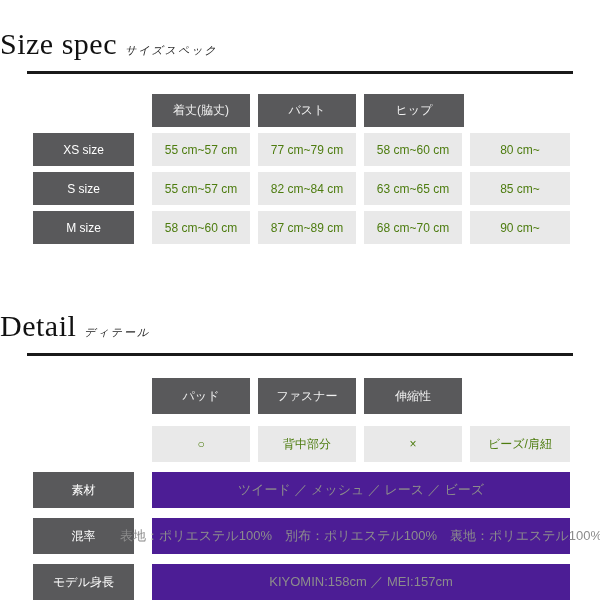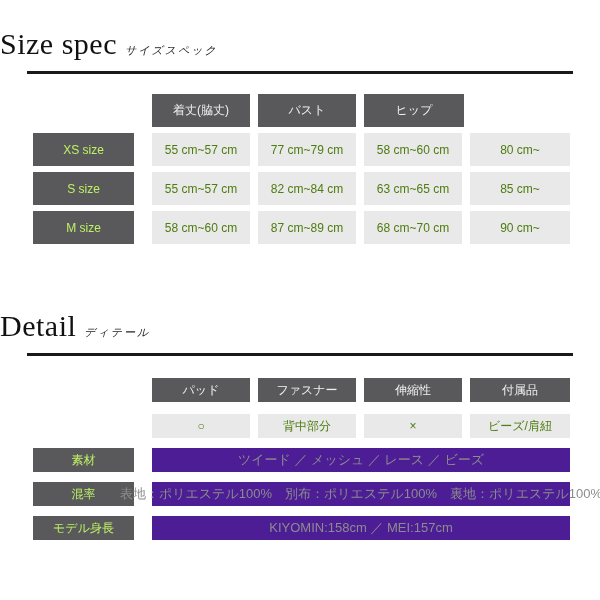--- a/index.html
+++ b/index.html
@@ -26,23 +26,23 @@
   .spec-table{ margin:20px 0 0 33px; }
   .detail-table{ margin:22px 0 0 33px; }
   .trow{ display:flex; margin-bottom:6px; }
   .detail-table .trow{ margin-bottom:10px; }
   .detail-table .trow.header-gap{ margin-bottom:12px; }
   .cell{
     height:33px;
     display:flex; align-items:center; justify-content:center;
     font-size:12px; white-space:nowrap;
   }
-  .detail-table .cell{ height:24px; }
+  .detail-table .cell{ height:36px; }
   .spacer{ flex:0 0 119px; }
-  .label-cell{ width:101px; margin-right:18px; background:#59595b; color:#bef264; }
+  .label-cell{ width:101px; margin-right:18px; background:#59595b; color:#ffffff; }
   .head-cell{  width:98px;  margin-right:8px;  background:#59595b; color:#f0f0f0; }
   .data-cell{  width:98px;  margin-right:8px;  background:#e9e9e9; color:#4d7c0f; }
   .last{ width:100px; margin-right:0; }
   .wide-cell{ width:418px; margin-right:16px; background:#4c1d95; color:#8c8c8c; font-size:13px; }
 </style>
 </head>
 <body>
 
 <div class="page">
 
@@ -88,21 +88,20 @@
     <span class="title-en">Detail</span><span class="title-ja">ディテール</span>
   </div>
   <div class="rule"></div>
 
   <div class="detail-table">
     <div class="trow header-gap">
       <div class="spacer"></div>
       <div class="cell head-cell">パッド</div>
       <div class="cell head-cell">ファスナー</div>
       <div class="cell head-cell">伸縮性</div>
-      <div class="cell head-cell last">付属品</div>
     </div>
 
     <div class="trow">
       <div class="spacer"></div>
       <div class="cell data-cell">○</div>
       <div class="cell data-cell">背中部分</div>
       <div class="cell data-cell">×</div>
       <div class="cell data-cell last">ビーズ/肩紐</div>
     </div>
 

